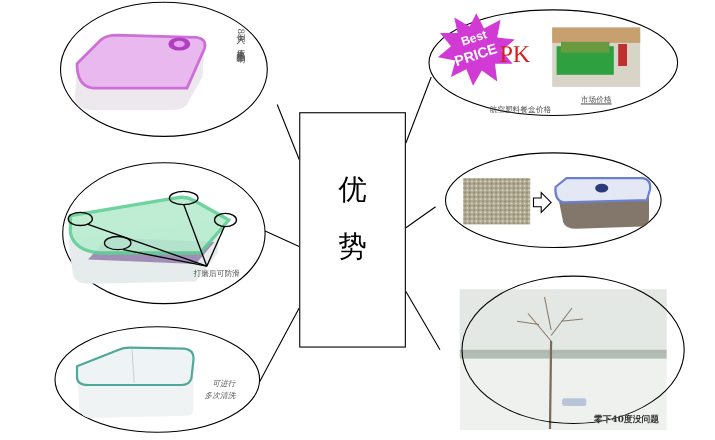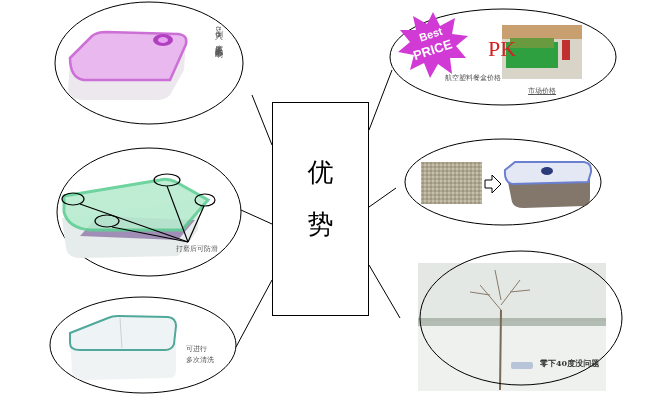--- a/index.html
+++ b/index.html
@@ -3,23 +3,23 @@
 <meta charset="utf-8">
 <style>
   html, body { margin:0; padding:0; background:#ffffff; }
   body { width:650px; height:400px; position:relative; overflow:hidden; font-family:"DejaVu Sans", sans-serif; }
   svg.lines { position:absolute; left:0; top:0; width:650px; height:400px; }
   .center-box { position:absolute; left:272px; top:102px; width:97px; height:214px; border:1px solid #000; background:#fff; box-sizing:border-box; }
   .center-box .ch { position:absolute; left:0; width:100%; text-align:center; font-size:26px; color:#000; font-family:"DejaVu Sans", sans-serif; }
   .ch1 { top:52px; } .ch2 { top:104px; }
   .vtext { position:absolute; writing-mode:vertical-rl; font-size:8px; color:#555; letter-spacing:1px; font-family:"DejaVu Serif", serif; }
   .label { position:absolute; font-size:7px; color:#555; font-family:"DejaVu Serif", serif; white-space:nowrap; }
-  .label2 { position:absolute; font-size:7px; color:#555; font-family:"DejaVu Serif", serif; line-height:11px; text-align:left; }
-  .pk { position:absolute; left:488px; top:36px; font-size:22px; color:#d42020; font-family:"Liberation Serif", serif; }
-  .snow-label { position:absolute; left:540px; top:358px; font-size:8px; color:#333; font-family:"DejaVu Serif", serif; font-weight:bold; }
+  .label2 { position:absolute; font-size:7px; color:#555; font-family:"DejaVu Serif", serif; line-height:11px; text-align:right;font-style:italic; }
+  .pk { position:absolute; left:454px; top:36px; font-size:22px; color:#d42020; font-family:"Liberation Serif", serif; }
+  .snow-label { position:absolute; left:540px; top:376px; font-size:8px; color:#333; font-family:"DejaVu Serif", serif; font-weight:bold; }
 </style>
 </head>
 <body>
 
 <svg class="lines" viewBox="0 0 650 400">
 
   <line x1="252" y1="95" x2="272" y2="145" stroke="#000" stroke-width="1"></line>
   <line x1="241" y1="210" x2="272" y2="224" stroke="#000" stroke-width="1"></line>
   <line x1="236" y1="347" x2="272" y2="280" stroke="#000" stroke-width="1"></line>
   <line x1="392" y1="70" x2="369" y2="130" stroke="#000" stroke-width="1"></line>
@@ -116,15 +116,15 @@
   <div class="ch ch2">势</div>
 </div>
 
 <div class="vtext" style="left:212px; top:24px;">倒入80度热水无影响</div>
 <div class="label" style="left:176px; top:244px;">打磨后可防滑</div>
 <div class="label2" style="left:186px; top:344px;">
   <div>可进行</div>
   <div>多次清洗</div>
 </div>
 <div class="pk">PK</div>
-<div class="label" style="left:405px; top:73px;padding-left:40px;">航空塑料餐盒价格</div>
+<div class="label" style="left:405px; top:95px;padding-left:40px;">航空塑料餐盒价格</div>
 <div class="label" style="left:528px; top:86px;text-decoration:underline;">市场价格</div>
 <div class="snow-label">零下40度没问题</div>
 
 </body></html>

